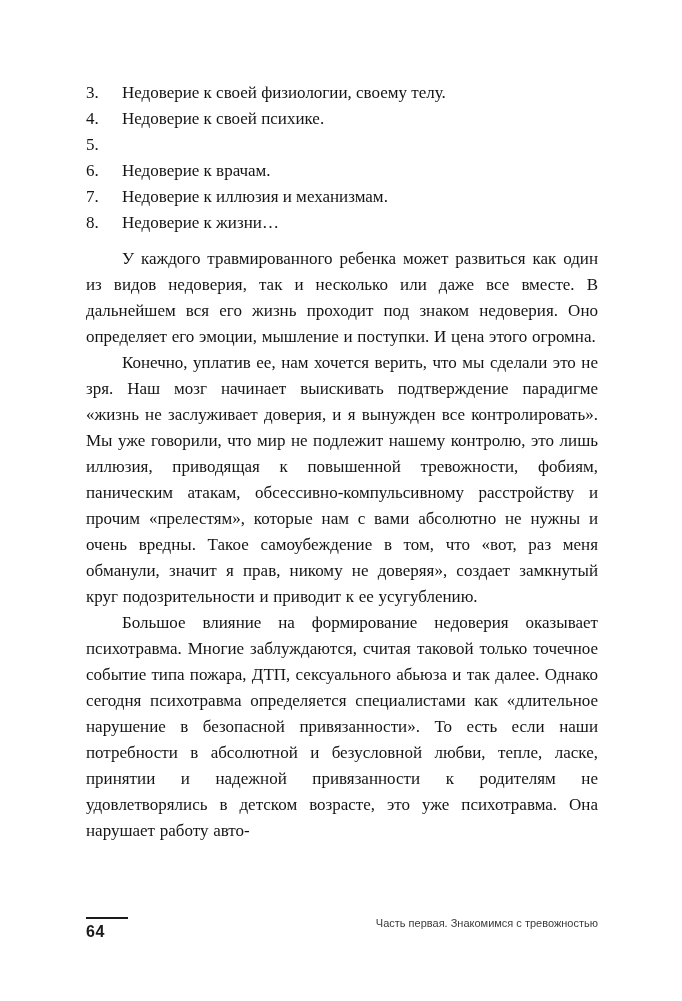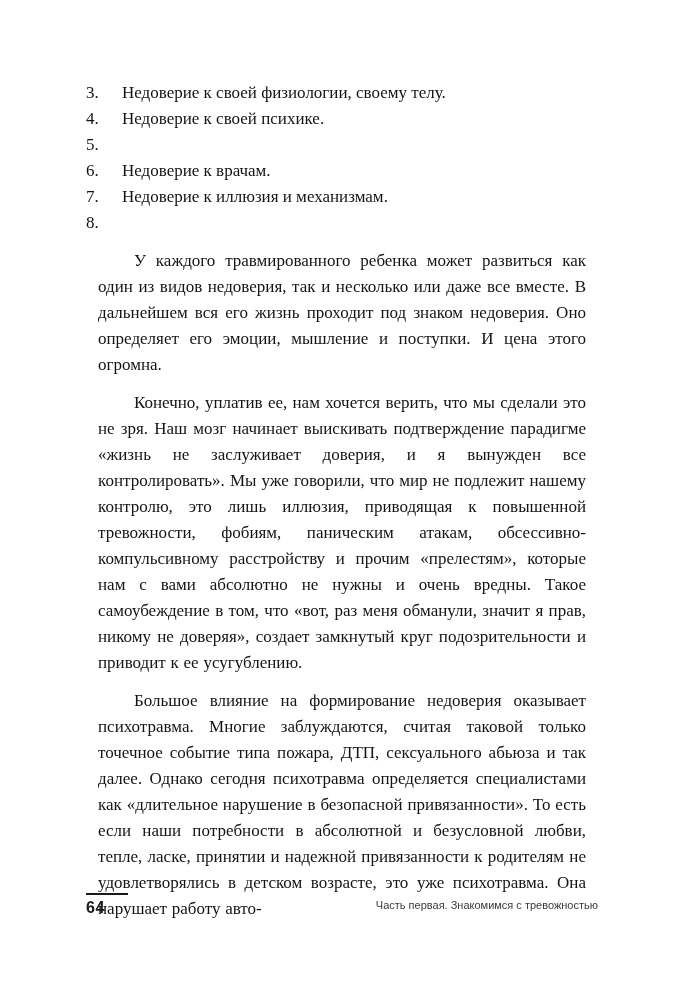--- a/index.html
+++ b/index.html
@@ -31,35 +31,35 @@
   }
   .list-item {
     display: flex;
     align-items: baseline;
   }
   .list-item .num {
     width: 36px;
     flex-shrink: 0;
   }
   .para {
-    margin: 12px;
+    margin: 0;
     text-align: justify;
     text-indent: 36px;
     hyphens: auto;
     -webkit-hyphens: auto;
     word-spacing: 0.5px;
   }
   .footer {
     position: absolute;
     left: 86px;
     right: 84px;
-    top: 893px;
+    top: 917px;
     display: flex;
     justify-content: space-between;
-    align-items: center;
+    align-items: flex-start;
     font-family: "Liberation Sans", "DejaVu Sans", sans-serif;
   }
   .footer-left {
     display: flex;
     flex-direction: column;
   }
   .footer-rule {
     width: 42px;
     height: 2px;
     background: #1a1a1a;
@@ -98,20 +98,21 @@
       <li class="list-item">
         <span class="num">6.</span>
         <span class="li-text">Недоверие к врачам.</span>
       </li>
       <li class="list-item">
         <span class="num">7.</span>
         <span class="li-text">Недоверие к иллюзия и механизмам.</span>
       </li>
       <li class="list-item">
         <span class="num">8.</span>
+        <span class="li-text">Недоверие к жизни…</span>
       </li>
     </ul>
 
     <p class="para">У каждого травмированного ребенка может развиться как один из видов недоверия, так и несколько или даже все вместе. В дальнейшем вся его жизнь проходит под знаком недоверия. Оно определяет его эмоции, мышление и поступки. И цена этого огромна.</p>
     <p class="para">Конечно, уплатив ее, нам хочется верить, что мы сделали это не зря. Наш мозг начинает выискивать подтверждение парадигме «жизнь не заслуживает доверия, и я вынужден все контролировать». Мы уже говорили, что мир не подлежит нашему контролю, это лишь иллюзия, приводящая к повышенной тревожности, фобиям, паническим атакам, обсессивно-компульсивному расстройству и прочим «прелестям», которые нам с вами абсолютно не нужны и очень вредны. Такое самоубеждение в том, что «вот, раз меня обманули, значит я прав, никому не доверяя», создает замкнутый круг подозрительности и приводит к ее усугублению.</p>
     <p class="para">Большое влияние на формирование недоверия оказывает психотравма. Многие заблуждаются, считая таковой только точечное событие типа пожара, ДТП, сексуального абьюза и так далее. Однако сегодня психотравма определяется специалистами как «длительное нарушение в безопасной привязанности». То есть если наши потребности в абсолютной и безусловной любви, тепле, ласке, принятии и надежной привязанности к родителям не удовлетворялись в детском возрасте, это уже психотравма. Она нарушает работу авто-</p>
 
   </main>
 
   <footer class="footer">

